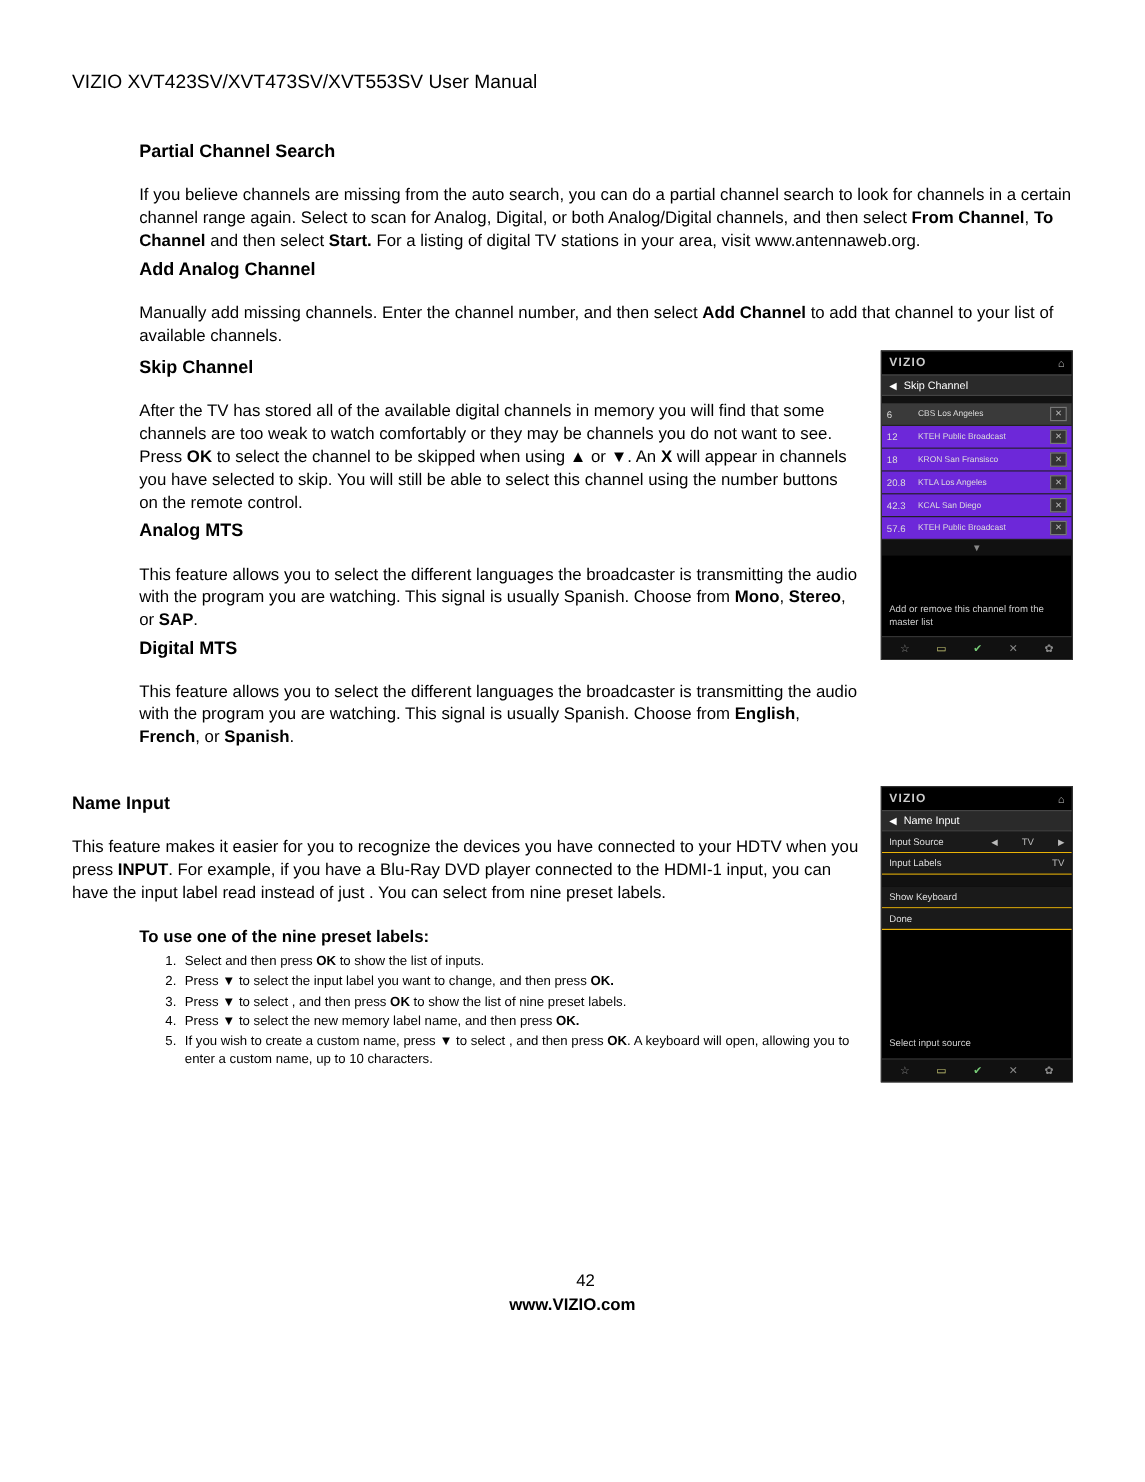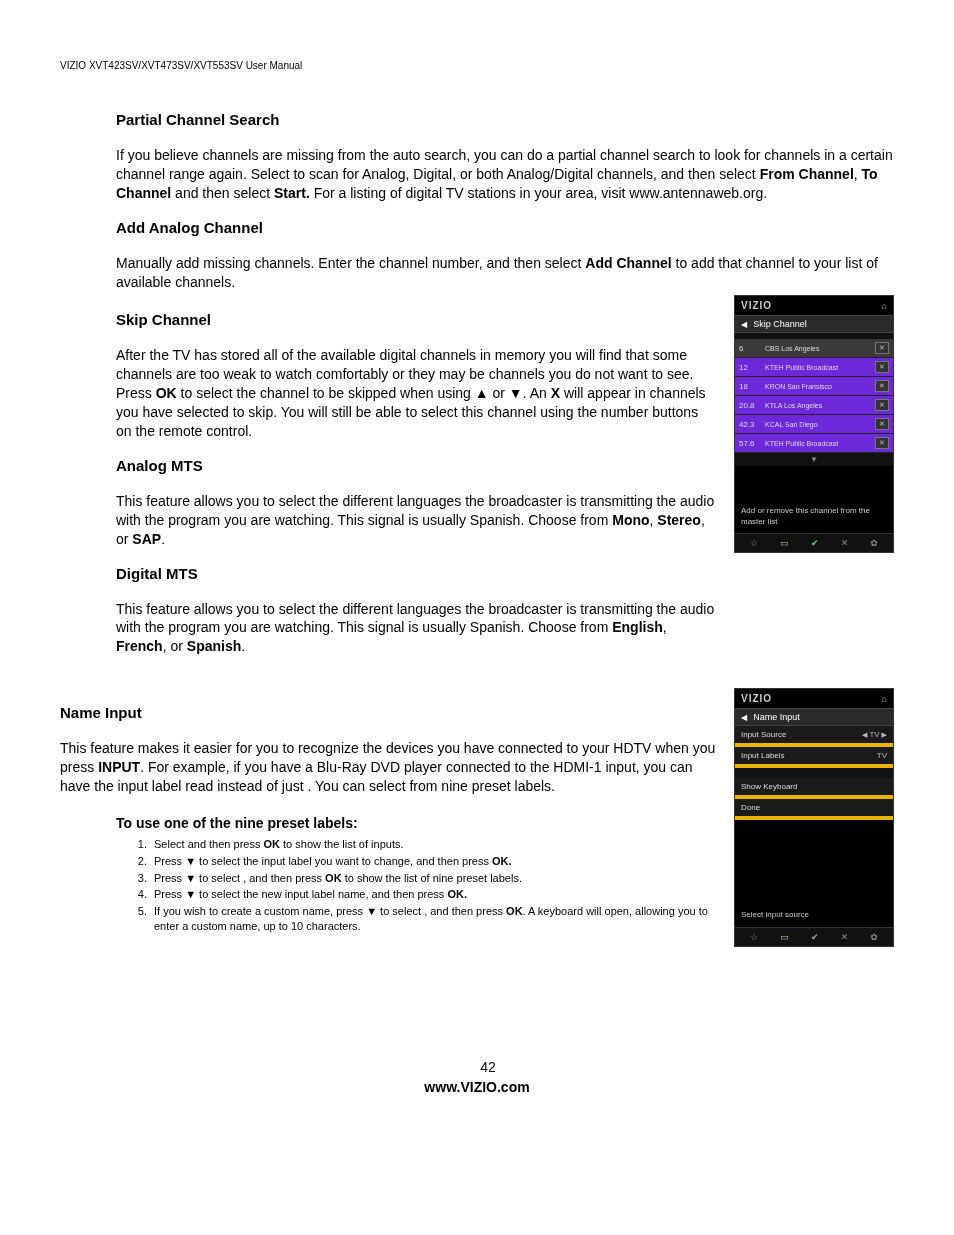--- a/index.html
+++ b/index.html
@@ -10,30 +10,30 @@
     color: #000;
     width: 954px;
   }
   .page {
     padding: 60px 60px 40px 60px;
     position: relative;
     min-height: 1135px;
     box-sizing: border-box;
   }
   .doc-header {
-    font-size: 10px;
+    font-size: 16px;
     margin-bottom: 40px;
   }
   .content {
     padding-left: 56px;
   }
   h3 {
     font-size: 15px;
     font-weight: bold;
-    margin: 16px 0 4px 0;
+    margin: 6px 0 4px 0;
   }
   .para {
     font-size: 14px;
     line-height: 1.35;
     margin: 18px 0 4px 0;
   }
   .bold { font-weight: bold; }
   .two-col {
     display: flex;
     gap: 18px;
@@ -110,26 +110,26 @@
     background: #111;
   }
   .tv-footer span { font-size: 9px; color: #888; }
   .tv-footer .g { color:#7c7; }
   .tv-footer .y { color:#cc7; }
   .tv-option-row {
     display: flex;
     justify-content: space-between;
     align-items: center;
     padding: 4px 6px;
-    border-bottom: 4px solid #eab308;
+    border-bottom: 1px solid #eab308;
     background: #1a1a1a;
     font-size: 8px;
     color: #ddd;
   }
-  .tv-option-row .val { color: #bbb; font-size: 8px; display:flex; gap:2px; align-items:center;margin-left:32px;}
+  .tv-option-row .val { color: #bbb; font-size: 8px; display:flex; gap:20px; align-items:center;margin-left:32px;}
   .tv-option-row .arr { font-size:7px; }
   .ol {
     list-style: decimal;
     padding-left: 90px;
     margin: 2px 0;
   }
   .ol li {
     font-size: 11px;
     line-height: 1.35;
     margin-bottom: 2px;
@@ -257,21 +257,21 @@
           <li>
             <span>Select </span><span class="italic">                      </span><span> and then press </span><span class="bold">OK</span><span> to show the list of inputs.</span>
           </li>
           <li>
             <span>Press ▼ to select the input label you want to change, and then press </span><span class="bold">OK.</span>
           </li>
           <li>
             <span>Press ▼ to select </span><span class="italic">                     </span><span>, and then press </span><span class="bold">OK</span><span> to show the list of nine preset labels.</span>
           </li>
           <li>
-            <span>Press ▼ to select the new input label name, and then press </span><span class="bold">OK.</span>
+            <span>Press ▼ to select the new memory label name, and then press </span><span class="bold">OK.</span>
           </li>
           <li>
             <span>If you wish to create a custom name, press ▼ to select </span><span class="italic">                          </span><span>, and then press </span><span class="bold">OK</span><span>. A keyboard will open, allowing you to enter a custom name, up to 10 characters.</span>
           </li>
         </ol>
       </div>
 
       <div class="right-col">
         <div class="tv-ui">
           <div class="tv-header">

